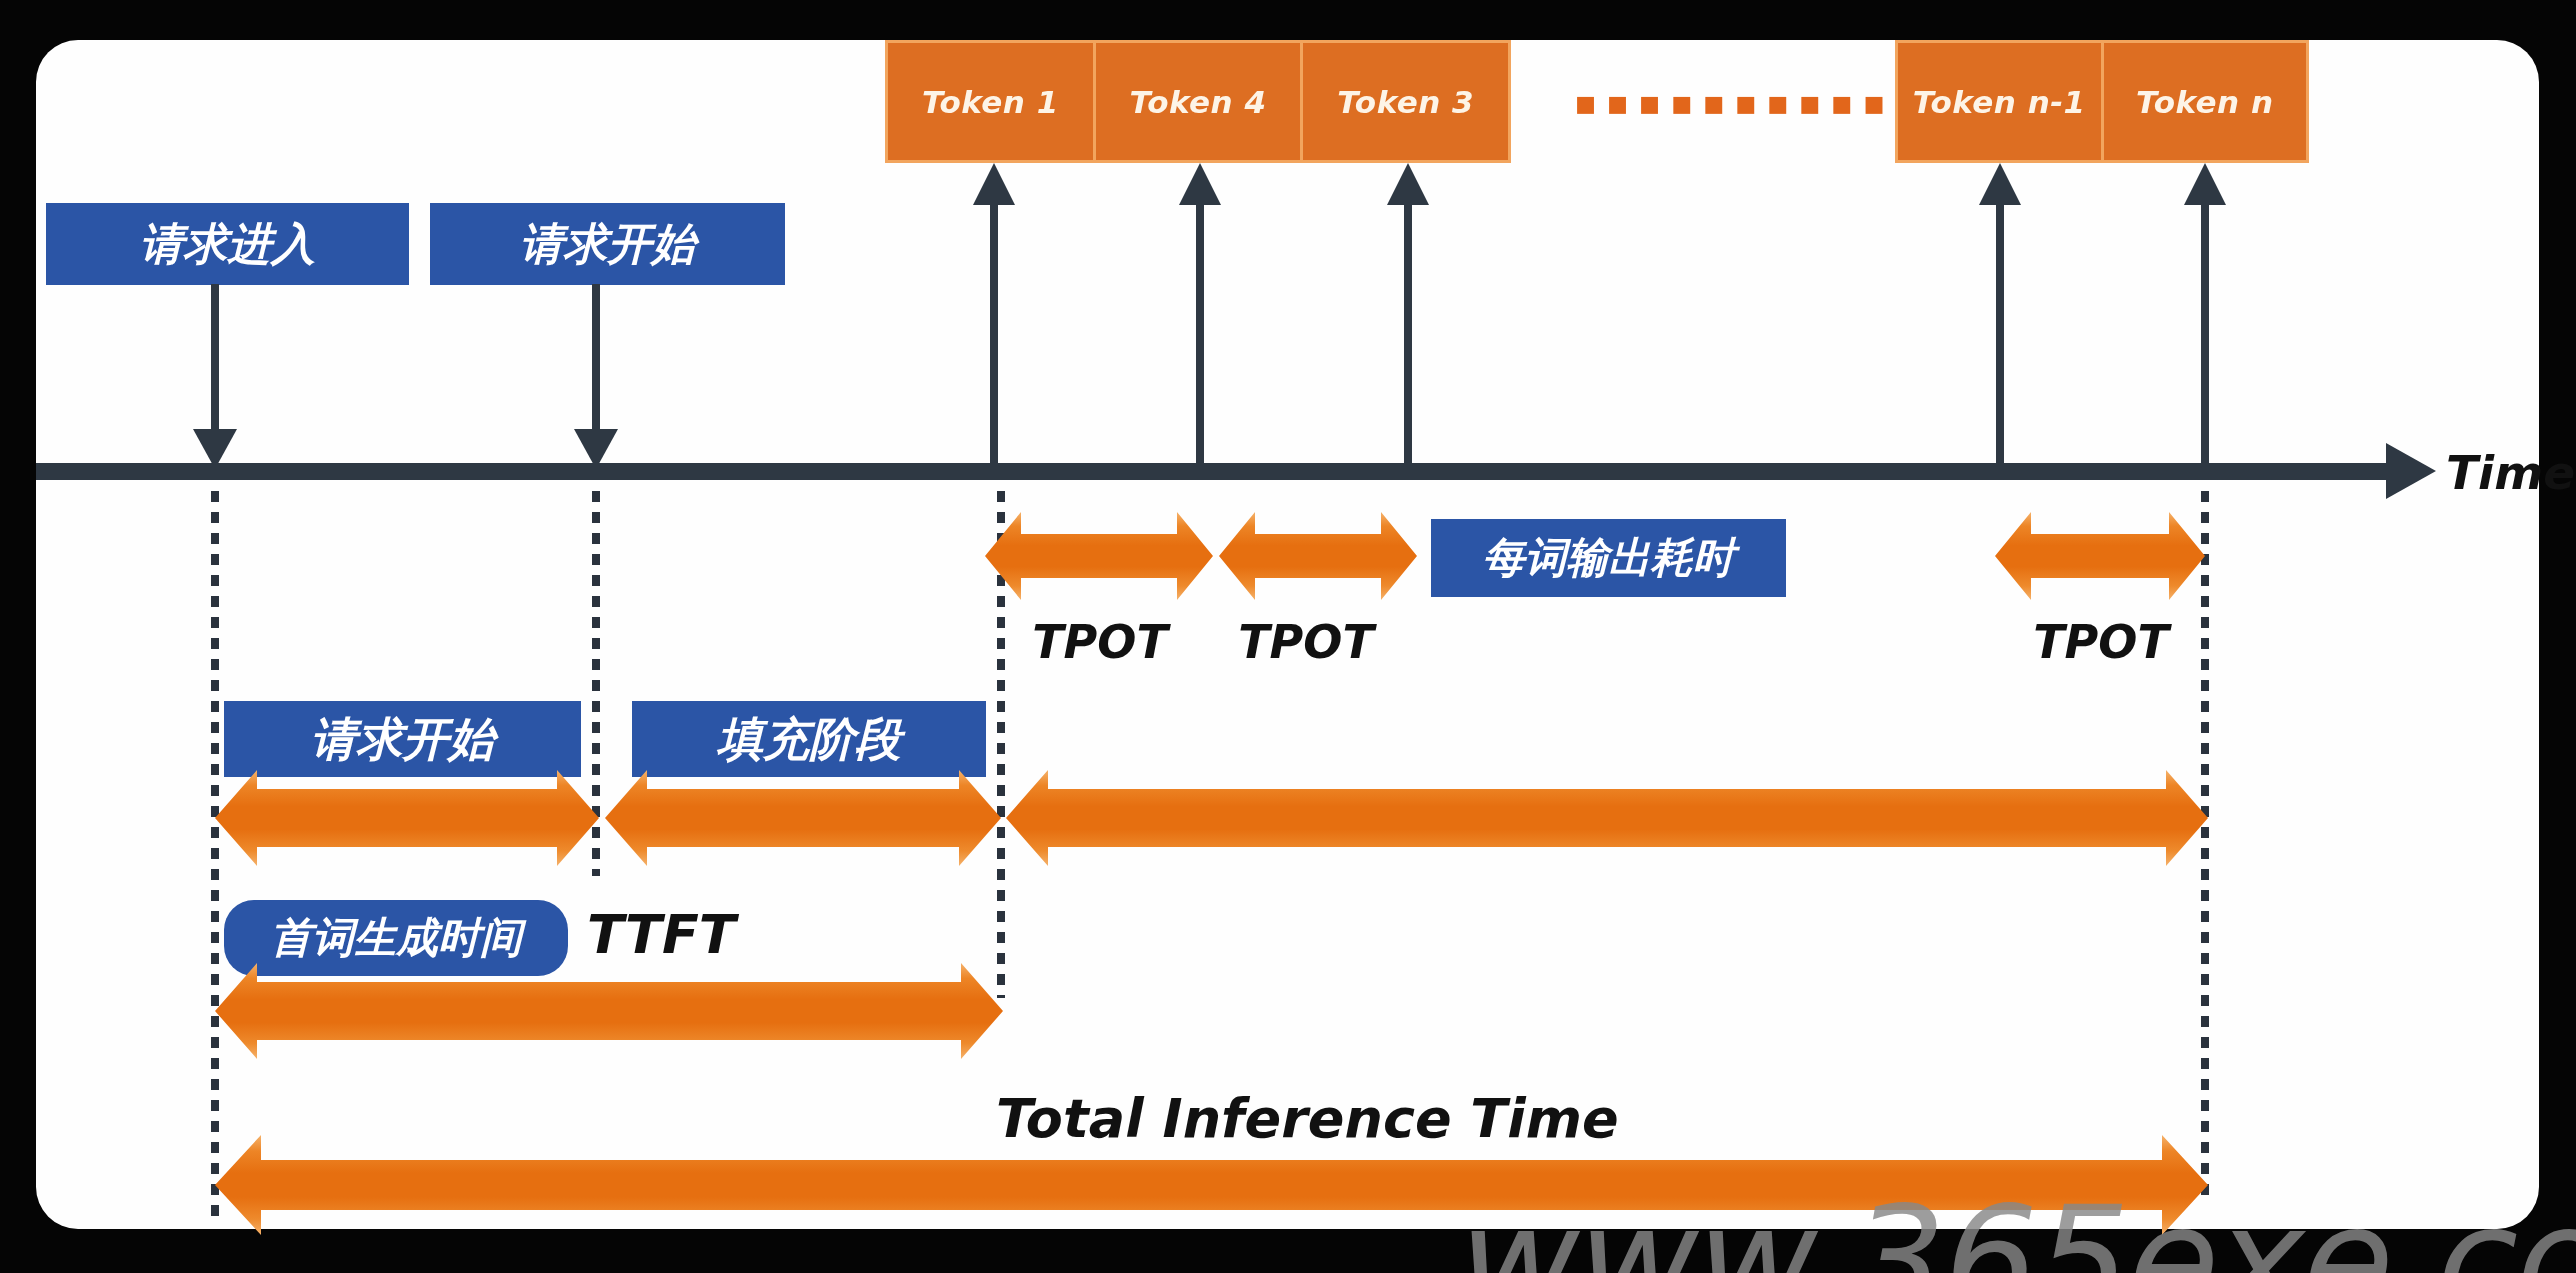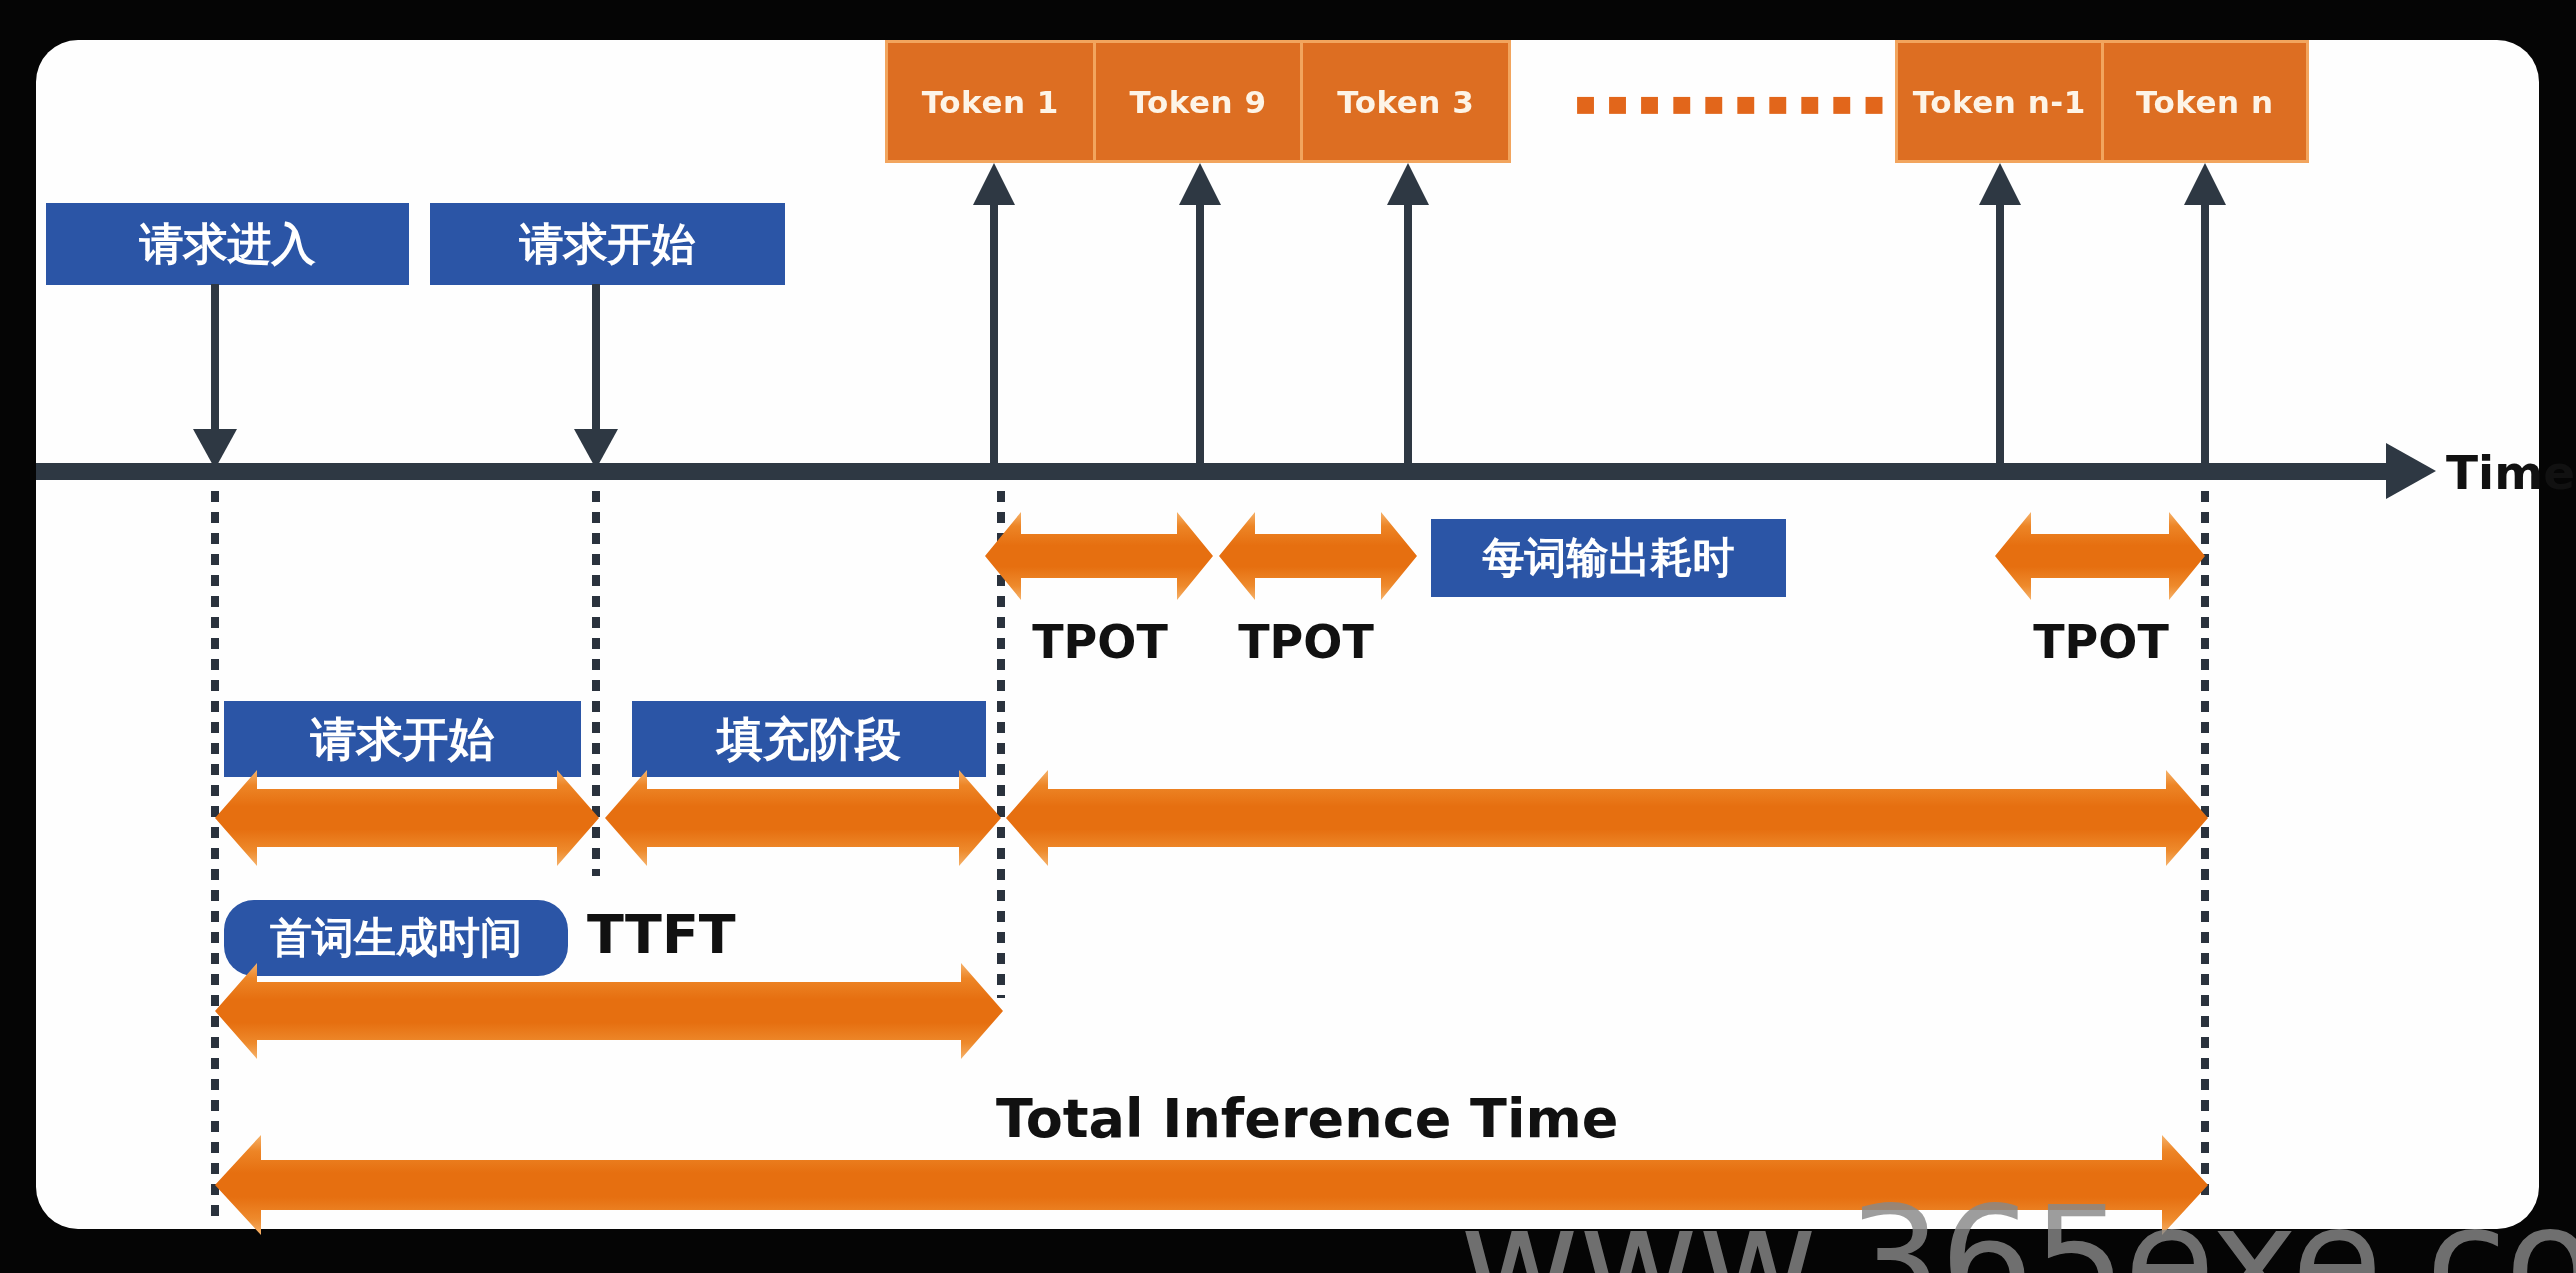--- a/index.html
+++ b/index.html
@@ -1,18 +1,19 @@
 <!DOCTYPE html>
 <html><head>
 <meta charset="utf-8">
 <style>
   html,body{margin:0;padding:0;background:#000;}
   .stage{
     position:relative;width:2576px;height:1273px;overflow:hidden;background:#050505;
     font-family:"DejaVu Sans","Liberation Sans",sans-serif;
+    font-style:italic;
   }
   .abs{position:absolute;}
   .panel{background:#fefefe;border-radius:42px;}
   
   .bluebox{
     background:#2B55A6;color:#fff;display:flex;align-items:center;justify-content:center;
     font-weight:bold;text-align:center;line-height:1.05;
   }
   
   .tgroup{display:flex;gap:3px;background:#F2A55E;border:3px solid #F2A55E;box-sizing:border-box;}
@@ -44,21 +45,21 @@
 </style>
 </head>
 <body>
 
 <div class="stage">
 
   <div class="abs panel" style="left:36px;top:40px;width:2503px;height:1189px;"></div>
 
   <div class="abs tgroup" style="left:885px;top:40px;width:626px;height:123px;">
     <div class="tcell">Token 1</div>
-    <div class="tcell">Token 9</div>
+    <div class="tcell">Token 4</div>
     <div class="tcell">Token 3</div>
   </div>
 
   <div class="abs ellipsis" style="left:1574px;top:72px;height:60px;">▪▪▪▪▪▪▪▪▪▪</div>
 
   <div class="abs tgroup" style="left:1895px;top:40px;width:414px;height:123px;">
     <div class="tcell">Token n-1</div>
     <div class="tcell">Token n</div>
   </div>
 

